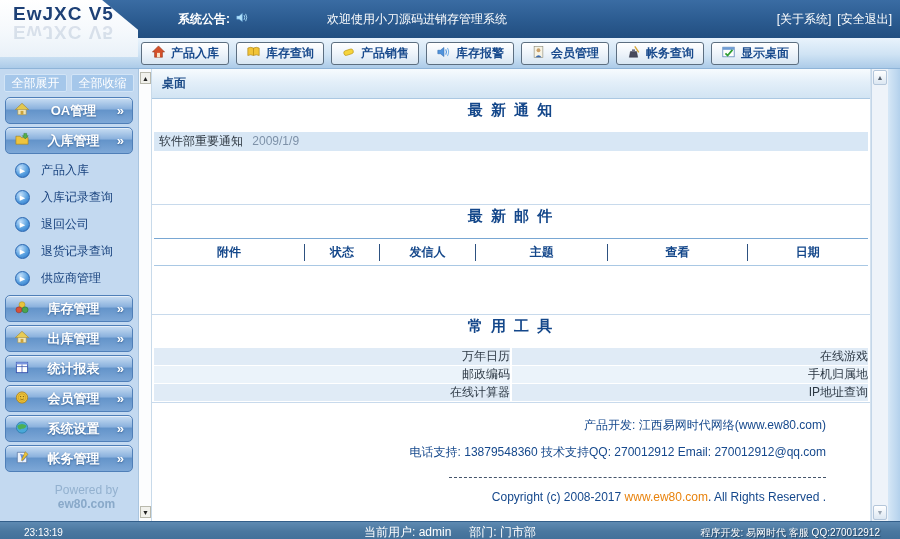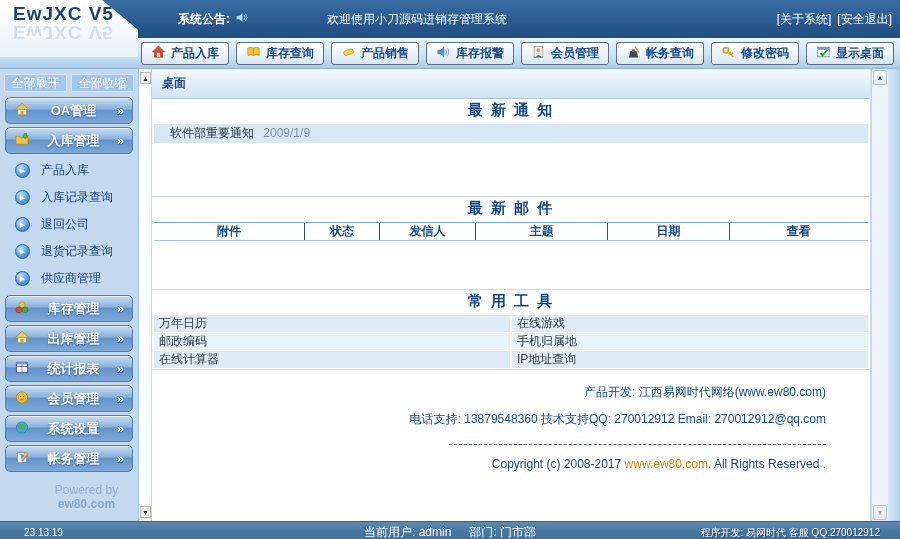--- a/index.html
+++ b/index.html
@@ -96,42 +96,42 @@
     flex:1; background:#fff; overflow:hidden;
     border-right:1px solid #d4e2ef; font-size:12px;
   }
   .deskbar {
     height:30px; background:linear-gradient(180deg,#f7fbfe 0%,#e3eff9 45%,#d2e4f3 100%);
     border-bottom:1px solid #abc8e2; display:flex; align-items:center;
     padding-left:10px; color:#1b4a86; font-weight:bold;
   }
   .sec { border-bottom:1px solid #c8daec; }
   .sec-title {
-    height:25px; line-height:21px; text-align:center;
+    height:33px; line-height:21px; text-align:center;
     color:#14478a; font-weight:bold; font-size:15px; letter-spacing:2px;
   }
   .notice-row {
     height:19px; line-height:19px; background:#d8e7f5; margin:0 2px;
-    padding-left:16px; color:#2e3842; cursor:pointer;
+    padding-left:5px; color:#2e3842; cursor:pointer;
   }
   .notice-date { color:#7d91a8; margin-left:6px; }
   .gap-lg { height:53px; } .gap-md { height:48px; }
   .mail-head {
-    display:flex; height:19px; align-items:center; margin:0 2px;
+    display:flex; height:28px; align-items:center; margin:0 2px;
     border-top:1px solid #79a7d3; border-bottom:1px solid #a9c8e4;
     font-weight:bold; color:#14478a;
   }
   .mail-col { text-align:center; }
   .mail-col + .mail-col { border-left:1px solid #2d5180; }
   .mc0{width:21%;} .mc1{width:10.5%;} .mc2{width:13.5%;} .mc3{width:18.5%;} .mc4{width:17%;} .mc5{width:19.5%;}
   .tool-row { display:flex; height:17px; margin:0 2px 1px; }
   .tool-row.alt .tool-cell { background:#ebf3fa; }
   .tool-cell {
     flex:1; line-height:17px; padding-left:5px; background:#e0ebf6;
-    color:#2c3844; cursor:pointer;
+    color:#2c3844; cursor:pointer;text-align:right;
   }
   .tool-cell + .tool-cell { margin-left:2px; }
   .footer { text-align:right; padding:14px 44px 0 0; color:#15488c; }
   .footer-line { margin-bottom:10px; }
   .dashline { width:56%; margin:16px 0 12px auto; border-top:1px dashed #44546a; }
   .link-orange { color:#e8820c; cursor:pointer; }
   
   .vscroll {
     width:17px; flex:none; background:#eef3f9; border-left:1px solid #c4d6e8; position:relative;
   }
@@ -222,27 +222,20 @@
     <div class="tbtn">
       <span><svg width="15" height="14" viewBox="0 0 16 16">
             <path d="M4.5 7.5 L11.5 7.5 L12.8 14 L3.2 14 Z" fill="#474a5c" stroke="#23263a" stroke-width="0.5"></path>
             <rect x="6.3" y="5" width="3.4" height="2.5" fill="#6a6e84"></rect>
             <path d="M9.5 1.5 L14 8.5" stroke="#d6a634" stroke-width="1.6"></path>
           </svg></span>
       <span>帐务查询</span>
     </div>
     <div class="tbtn">
       <span><svg width="15" height="14" viewBox="0 0 16 16">
-            <circle cx="5" cy="6" r="3" fill="none" stroke="#d9a91f" stroke-width="2"></circle>
-            <path d="M7.4 8.2 L13.5 13.5 M10.8 11.2 L13 9 M9 9.7 L10.8 7.9" stroke="#d9a91f" stroke-width="1.7" fill="none"></path>
-          </svg></span>
-      <span>修改密码</span>
-    </div>
-    <div class="tbtn">
-      <span><svg width="15" height="14" viewBox="0 0 16 16">
             <rect x="1.5" y="2.5" width="13" height="11" fill="#fefefe" stroke="#4a7ab0" stroke-width="0.8"></rect>
             <rect x="1.5" y="2.5" width="13" height="3" fill="#6f9cd4"></rect>
             <path d="M4.5 9.5 L7 12 L12.5 5.5" fill="none" stroke="#2f9e33" stroke-width="2"></path>
           </svg></span>
       <span>显示桌面</span>
     </div>
   </div>
 
   <div class="body">
 
@@ -380,22 +373,22 @@
         <div class="gap-lg"></div>
       </div>
 
       <div class="sec">
         <div class="sec-title">最 新 邮 件</div>
         <div class="mail-head">
           <span class="mail-col mc0">附件</span>
           <span class="mail-col mc1">状态</span>
           <span class="mail-col mc2">发信人</span>
           <span class="mail-col mc3">主题</span>
+          <span class="mail-col mc5">查看</span>
           <span class="mail-col mc4">日期</span>
-          <span class="mail-col mc5">查看</span>
         </div>
         <div class="gap-md"></div>
       </div>
 
       <div class="sec">
         <div class="sec-title">常 用 工 具</div>
         <div class="tool-row">
           <span class="tool-cell">万年日历</span>
           <span class="tool-cell">在线游戏</span>
         </div>

